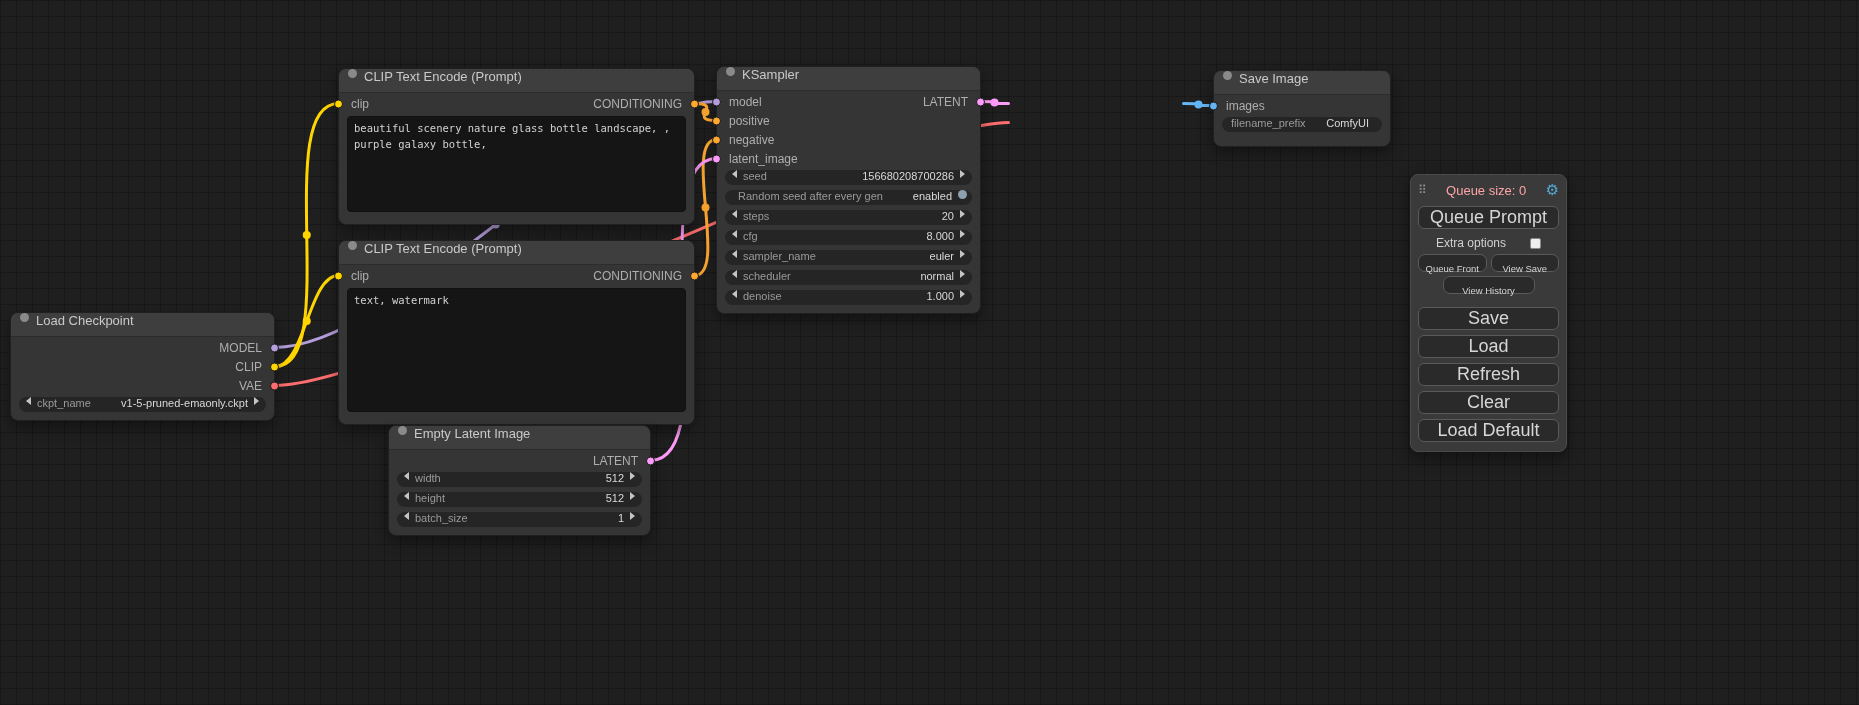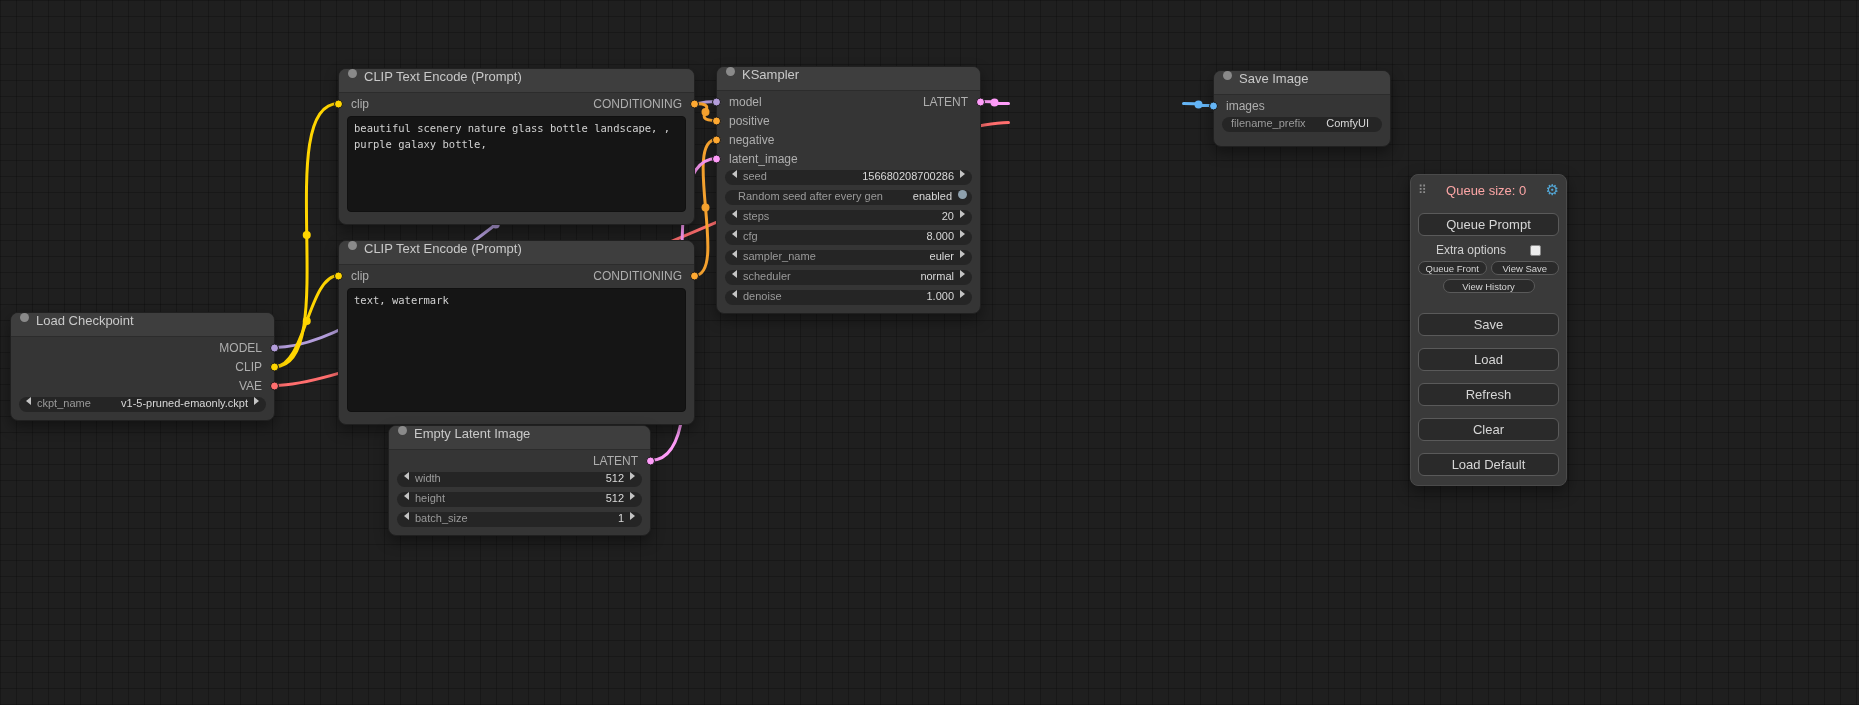--- a/index.html
+++ b/index.html
@@ -45,25 +45,25 @@
   .pad-b{padding-bottom:8px}
 
   .menu{position:absolute;left:1410px;top:174px;width:157px;z-index:2;background:#3a3a3a;
     border:1px solid #4a4a4a;border-radius:8px;padding:4px 7px 9px;box-shadow:0 6px 16px rgba(0,0,0,.45);color:#cfcfcf}
   .menu-header{display:flex;align-items:center;height:22px;gap:6px}
   .drag{color:#8d8d8d;font-size:12px;cursor:grab}
   .qsize{flex:1;text-align:center;font-size:13px;color:#fca5a5}
   .gear{color:#53a7d6;font-size:15px;cursor:pointer}
   .btn{display:block;width:100%;background:#2a2a2a;border:1px solid #5a5a5a;border-radius:6px;
     color:#d6d6d6;font-family:inherit;cursor:pointer}
-  .btn.big{height:23px;font-size:13px;margin-top:12px}
+  .btn.big{height:23px;font-size:18px;margin-top:5px}
   .extra-row{display:flex;align-items:center;justify-content:center;gap:24px;font-size:12px;margin-top:7px;color:#d0d0d0}
   .checkbox{width:11px;height:11px;background:#ededed;border:1px solid #8a8a8a;border-radius:2px;cursor:pointer}
   .small-row{display:flex;gap:4px;margin-top:4px;justify-content:center}
-  .btn.small{width:auto;flex:1;height:14px;font-size:9.5px;border-radius:7px;padding:0 4px;line-height:11px}
+  .btn.small{width:auto;flex:1;height:14px;font-size:9.5px;border-radius:7px;padding:8px 4px;line-height:11px}
   .small-row.center .btn.small{flex:none;width:92px}
   .menu-gap{height:8px}
 </style>
 </head>
 <body>
 
 <div class="canvas">
   <svg id="wires" width="1859" height="705">
       <path d="M 275 347.5 C 395 347.5, 596.5 101.5, 716.5 101.5" stroke="#B39DDB" stroke-width="3" fill="none" stroke-linecap="round"></path>
       <circle cx="495.75" cy="224.5" r="4" fill="#B39DDB"></circle>

